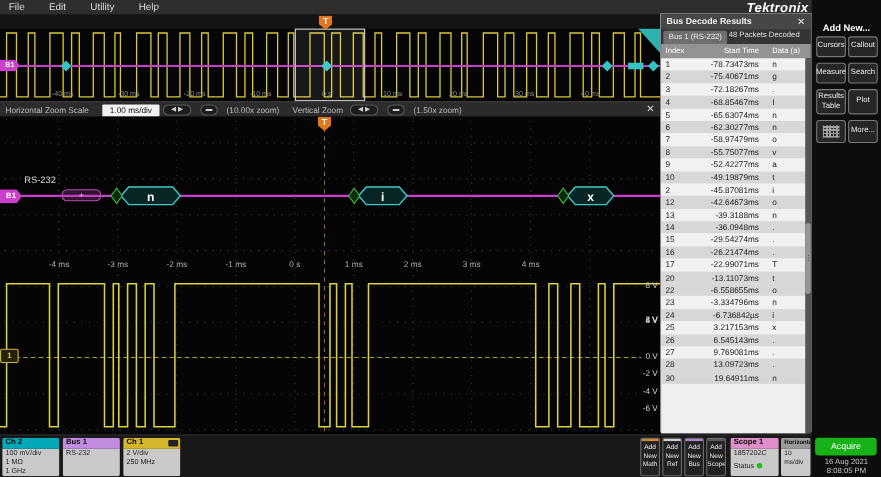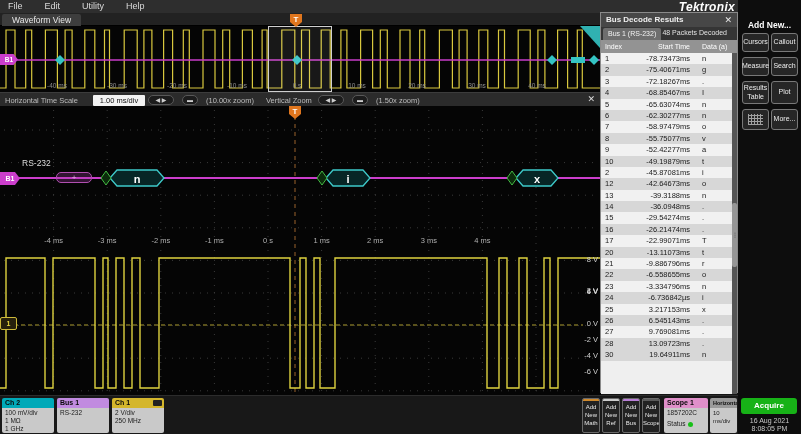--- a/index.html
+++ b/index.html
@@ -67,21 +67,21 @@
   .sb-thumb { position:absolute; left:0; top:150px; width:5px; height:64px; background:#969696; border-radius:2px; color:#333; font-size:6px; line-height:64px; text-align:center; }
 
   
   .sidebar { position:absolute; left:738px; top:0; width:63px; height:434px; background:#0d0d0d; }
   .addnew { position:absolute; left:0; top:20px; width:100%; text-align:center; color:#fff; font-size:8.5px; font-weight:bold; }
   .sbtn { position:absolute; background:#262626; border:1px solid #787878; border-radius:3px; color:#ececec; font-size:7px; text-align:center;
           display:flex; align-items:center; justify-content:center; line-height:1.15; padding:1px; }
   .pattern { width:15px; height:11px;
     background:repeating-linear-gradient(0deg,#a0a0a0 0 1.5px,transparent 1.5px 3px),
                repeating-linear-gradient(90deg,#a0a0a0 0 1.5px,transparent 1.5px 3px); }
-  .acquire { position:absolute; left:3px; top:398px; width:56px; height:16px; background:#17b217; border-radius:3px; color:#fff; font-size:8px; font-weight:bold;
+  .acquire { position:absolute; left:3px; top:398px; width:56px; height:16px; background:#17b217; border-radius:3px; color:#fff; font-size:8px; font-weight:normal;
              text-align:center; line-height:16px; }
   .dt { position:absolute; left:0; width:100%; text-align:center; color:#c9c9c9; font-size:7px; }
 
   
   .bottombar { position:absolute; left:0; top:395px; width:738px; height:39px; background:#181818; border-top:1px solid #2c2c2c; }
   .chbadge { position:absolute; top:2px; width:52px; height:35px; border-radius:2px; overflow:hidden; }
   .bhead { height:10px; color:#0a0a0a; font-size:7px; font-weight:bold; line-height:10px; padding-left:3px; position:relative; }
   .bbody { height:25px; background:#c9c9c9; color:#1c1c1c; font-size:6.5px; line-height:8px; padding:1px 0 0 3px; }
   .probeicon { position:absolute; right:2px; top:2px; width:9px; height:6px; background:#222; border-radius:1px; }
   .addbtn { position:absolute; top:2px; width:18px; height:35px; background:#222; border:1px solid #6a6a6a; border-radius:2px; overflow:hidden; }
@@ -104,23 +104,20 @@
         <span class="menu-item">Help</span>
       </div>
     <div class="logo">Tektronix</div>
     <div class="winctl">
       <span>—</span>
       <span>❐</span>
       <span>✕</span>
     </div>
   </div>
 
-  <div class="tabbar">
-    <div class="tab">Waveform View</div>
-  </div>
 
   <div class="overview">
     <svg id="ov-svg" width="600" height="66" viewBox="0 0 600 66">
       <path id="ov-pulses" fill="none" stroke="#d9c83e" stroke-width="1.2" d="M0,62 L6.0,62 L6.0,4 L15.0,4 L15.0,62 L25.7,62 L25.7,4 L31.7,4 L31.7,62 L45.4,62 L45.4,4 L57.4,4 L57.4,62 L65.1,62 L65.1,4 L72.1,4 L72.1,62 L84.8,62 L84.8,4 L94.8,4 L94.8,62 L104.5,62 L104.5,4 L109.5,4 L109.5,62 L124.2,62 L124.2,4 L137.2,4 L137.2,62 L143.9,62 L143.9,4 L151.9,4 L151.9,62 L163.6,62 L163.6,4 L172.6,4 L172.6,62 L183.3,62 L183.3,4 L189.3,4 L189.3,62 L203.0,62 L203.0,4 L215.0,4 L215.0,62 L222.7,62 L222.7,4 L229.7,4 L229.7,62 L242.4,62 L242.4,4 L252.4,4 L252.4,62 L262.1,62 L262.1,4 L267.1,4 L267.1,62 L281.8,62 L281.8,4 L294.8,4 L294.8,62 L301.5,62 L301.5,4 L309.5,4 L309.5,62 L321.2,62 L321.2,4 L330.2,4 L330.2,62 L340.9,62 L340.9,4 L346.9,4 L346.9,62 L360.6,62 L360.6,4 L372.6,4 L372.6,62 L380.3,62 L380.3,4 L387.3,4 L387.3,62 L400.0,62 L400.0,4 L410.0,4 L410.0,62 L419.7,62 L419.7,4 L424.7,4 L424.7,62 L439.4,62 L439.4,4 L452.4,4 L452.4,62 L459.1,62 L459.1,4 L467.1,4 L467.1,62 L478.8,62 L478.8,4 L487.8,4 L487.8,62 L498.5,62 L498.5,4 L504.5,4 L504.5,62 L518.2,62 L518.2,4 L530.2,4 L530.2,62 L537.9,62 L537.9,4 L544.9,4 L544.9,62 L557.6,62 L557.6,4 L567.6,4 L567.6,62 L577.3,62 L577.3,4 L582.3,4 L582.3,62 L600,62"></path>
       <line x1="0" y1="34" x2="600" y2="34" stroke="#c93dc9" stroke-width="1.6"></line>
       <g id="ov-marks">
           <path d="M55,34 L60,29 L65,34 L60,39 Z" fill="#35c4c4"></path>
           <path d="M292,34 L297,29 L302,34 L297,39 Z" fill="#35c4c4"></path>
           <path d="M547,34 L552,29 L557,34 L552,39 Z" fill="#35c4c4"></path>
           <path d="M589,34 L594,29 L599,34 L594,39 Z" fill="#35c4c4"></path>
@@ -138,21 +135,21 @@
         <span class="ovt" style="left: 237px;">-10 ms</span>
         <span class="ovt" style="left: 297px;">0 s</span>
         <span class="ovt" style="left: 357px;">10 ms</span>
         <span class="ovt" style="left: 417px;">20 ms</span>
         <span class="ovt" style="left: 477px;">30 ms</span>
         <span class="ovt" style="left: 537px;">40 ms</span>
       </div>
   </div>
 
   <div class="zoombar">
-    <span class="zb-label" style="left:5px">Horizontal Time Scale</span>
+    <span class="zb-label" style="left:5px">Horizontal Zoom Scale</span>
     <span class="zb-input" style="left:93px">1.00 ms/div</span>
     <span class="zb-pill" style="left:148px; width:26px;">◀ ▶</span>
     <span class="zb-pill" style="left:182px; width:16px;">▬</span>
     <span class="zb-label" style="left:206px">(10.00x zoom)</span>
     <span class="zb-label" style="left:266px">Vertical Zoom</span>
     <span class="zb-pill" style="left:318px; width:26px;">◀ ▶</span>
     <span class="zb-pill" style="left:352px; width:16px;">▬</span>
     <span class="zb-label" style="left:376px">(1.50x zoom)</span>
     <span class="zb-x">✕</span>
   </div>
@@ -322,25 +319,20 @@
         <div class="trow">
           <div class="c-index">17</div>
           <div class="c-start">-22.99071ms</div>
           <div class="c-data">T</div>
         </div>
         <div class="trow alt">
           <div class="c-index">20</div>
           <div class="c-start">-13.11073ms</div>
           <div class="c-data">t</div>
         </div>
-        <div class="trow">
-          <div class="c-index">21</div>
-          <div class="c-start">-9.886796ms</div>
-          <div class="c-data">r</div>
-        </div>
         <div class="trow alt">
           <div class="c-index">22</div>
           <div class="c-start">-6.558655ms</div>
           <div class="c-data">o</div>
         </div>
         <div class="trow">
           <div class="c-index">23</div>
           <div class="c-start">-3.334796ms</div>
           <div class="c-data">n</div>
         </div>

